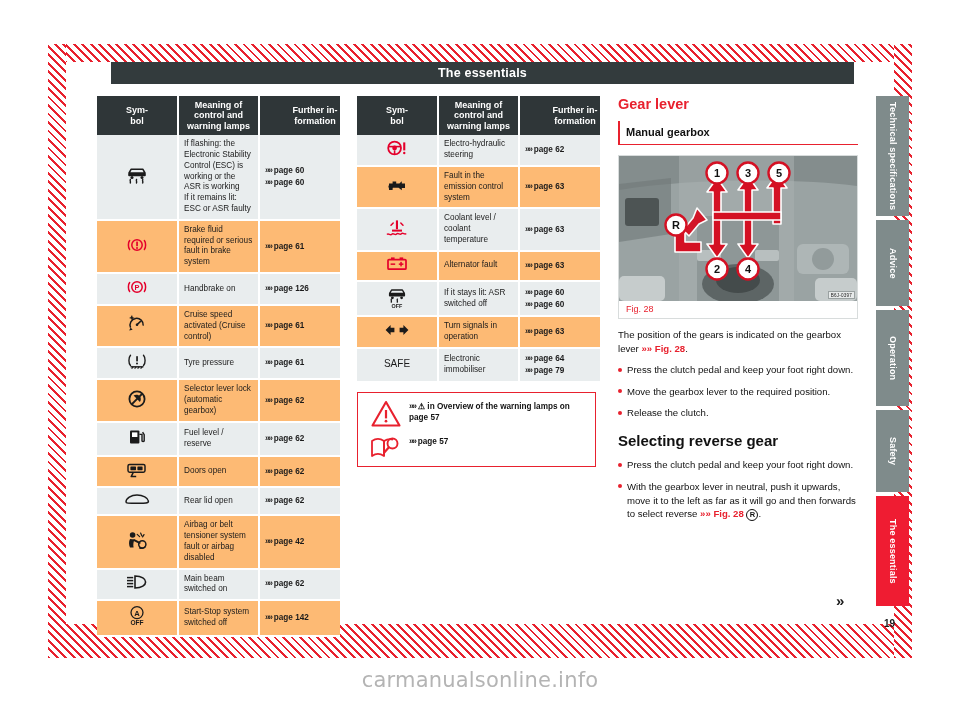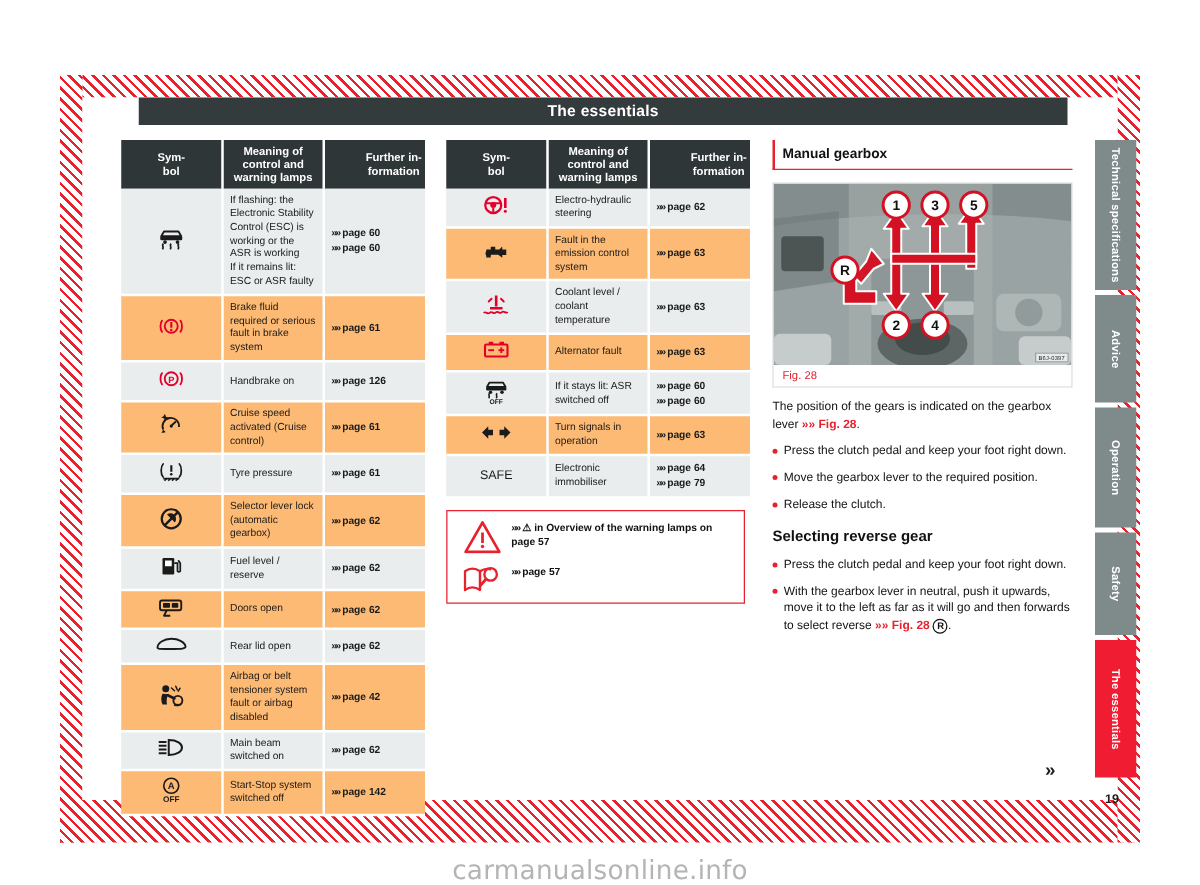--- a/index.html
+++ b/index.html
@@ -3,21 +3,21 @@
 <meta charset="utf-8">
 <style>
   html,body{margin:0;padding:0;}
   body{
     width:960px;height:708px;background:#ffffff;
     font-family:"Liberation Sans", sans-serif;
     overflow:hidden;position:relative;
   }
   
   #page{
-    position:absolute;left:0;top:16px;width:960px;height:500px;background:#fff;
+    position:absolute;left:0;top:0;width:960px;height:500px;background:#fff;
   }
   .hatch{
     position:absolute;
     background-image:repeating-linear-gradient(45deg,
         #e8212e 0px,#e8212e 2px,
         #ffffff 2px,#ffffff 6px);
   }
   #hatch-top   {left:48px; top:44px;  width:864px; height:18px;}
   #hatch-bottom{left:48px; top:624px; width:864px; height:34px;}
   #hatch-left  {left:48px; top:44px;  width:18px;  height:614px;}
@@ -81,21 +81,21 @@
   #subhead{font-size:11px;font-weight:bold;color:#111;}
   #figure-box{width:240px;border:1px solid #d8dcdc;box-sizing:border-box;background:#fff;}
   #figure-img{position:relative;width:238px;height:145px;overflow:hidden;
     background:linear-gradient(170deg,#b8c0c0 0%,#9ea7a7 28%,#8d9696 52%,#b4bcbc 78%,#c9d0d0 100%);}
   #fig-caption{font-size:9px;font-weight:normal;color:#e8212e;padding:3px 0 4px 7px;background:#fff;}
   #body-text{font-size:9.6px;line-height:1.42;color:#111;margin-top:9px;}
   #body-text p{margin:0 0 8px 0;}
   .bullet{position:relative;padding-left:9px;margin:3px 0 8px 0;}
   .bullet:before{content:"";position:absolute;left:0;top:4.5px;width:4px;height:4px;border-radius:50%;background:#e8212e;}
   .redref{color:#e8212e;font-weight:bold;}
-  h4.sect{font-size:12px;font-weight:bold;margin:10px 0 7px 0;color:#111;}
+  h4.sect{font-size:15px;font-weight:bold;margin:10px 0 7px 0;color:#111;}
   .rbadge{display:inline-block;border:1.4px solid #111;border-radius:50%;
     width:10px;height:10px;line-height:9px;text-align:center;font-size:7.5px;font-weight:bold;}
   #cont-arrow{position:absolute;left:836px;top:592px;color:#1b1b1b;font-size:15px;font-weight:bold;letter-spacing:-2px;}
   #page-num{position:absolute;left:884px;top:618px;font-size:10px;color:#1b1b1b;font-weight:bold;}
 
   
   .tab{
     position:absolute;left:876px;width:33px;background:#7f8b8b;color:#fff;
     writing-mode:vertical-rl;text-orientation:mixed;
     display:flex;align-items:center;justify-content:center;
@@ -361,20 +361,21 @@
             <circle cx="22.5" cy="8.5" r="5" fill="none" stroke="#e8212e" stroke-width="1.9"></circle>
             <line x1="18.7" y1="12.4" x2="14.3" y2="17.4" stroke="#e8212e" stroke-width="2.2" stroke-linecap="round"></line>
           </svg>
         </div>
         <div class="note-tx"><span class="chev">»»</span> page 57</div>
       </div>
     </div>
   </div>
 
   <div id="col-c">
+    <h2 id="gear-title">Gear lever</h2>
 
     <div id="subhead-wrap">
       <span id="subhead">Manual gearbox</span>
     </div>
 
     <div id="figure-box">
       <div id="figure-img">
         <svg width="238" height="145" viewBox="0 0 238 145" style="position:absolute;left:0;top:0;">
 
           <rect x="0" y="0" width="238" height="145" fill="#9aa3a3"></rect>

